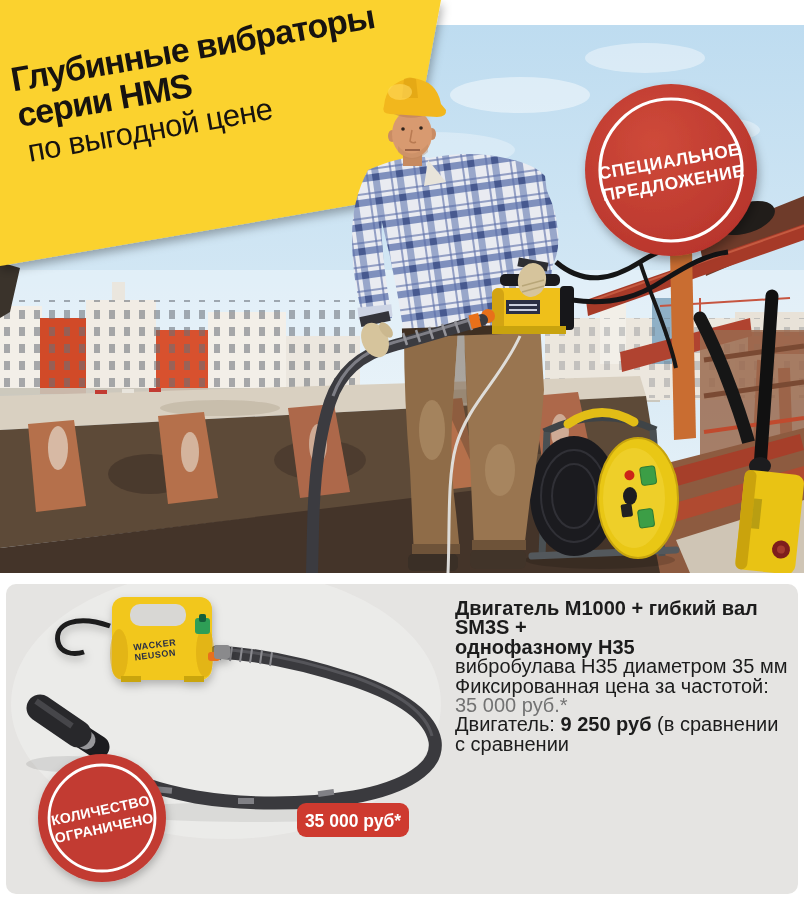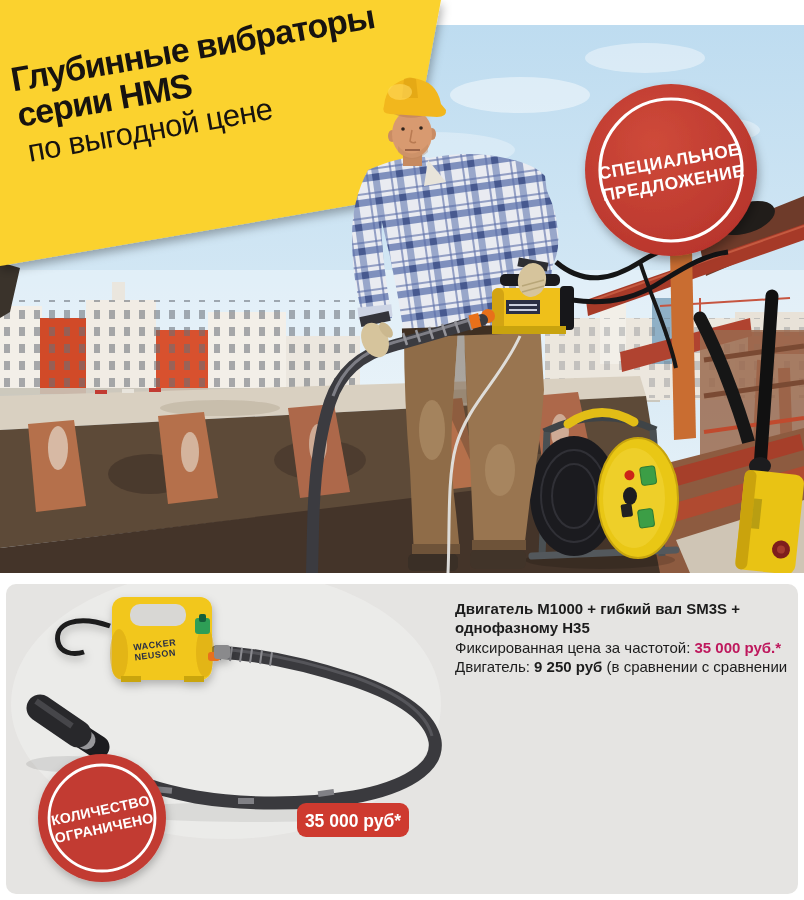--- a/index.html
+++ b/index.html
@@ -3,23 +3,23 @@
 <meta charset="utf-8">
 <style>
   html,body{margin:0;padding:0;background:#ffffff;}
   .page{position:relative;width:804px;height:900px;background:#ffffff;overflow:hidden;
         font-family:"Liberation Sans","DejaVu Sans",sans-serif;}
   .header-svg{position:absolute;left:0;top:0;}
   .panel{position:absolute;left:6px;top:584px;width:792px;height:310px;
          background:#e5e4e2;border-radius:10px;}
   .product-svg{position:absolute;left:0;top:0;}
   .details{position:absolute;left:449px;top:15px;width:338px;
-           font-size:15px;line-height:19.4px;color:#1c1c1c;}
+           font-size:20px;line-height:19.4px;color:#1c1c1c;}
   .details .bold{font-weight:bold;}
-  .details .red{color:#be185d;font-weight:bold;text-align:right;}
+  .details .red{color:#737373;font-weight:normal;text-align:right;}
 </style>
 </head>
 <body>
 
 <div class="page">
 
 <svg class="header-svg" width="804" height="573" viewBox="0 0 804 573">
   <defs>
     <linearGradient id="skyGrad" x1="0" y1="0" x2="0" y2="1">
       <stop offset="0" stop-color="#bedcf0"></stop>
@@ -331,18 +331,19 @@
 
     <g>
       <rect x="291" y="219" width="112" height="34" rx="9" fill="#ce3a2f"></rect>
       <text x="347" y="243" text-anchor="middle" fill="#ffffff" font-family="Liberation Sans, DejaVu Sans, sans-serif" font-weight="bold" font-size="17.5">35 000 руб*</text>
     </g>
   </svg>
 
   <div class="details">
     <div class="bold">Двигатель M1000 + гибкий вал SM3S +</div>
     <div class="bold">однофазному H35</div>
+    <div>вибробулава H35 диаметром 35 мм</div>
     <div><span>Фиксированная цена за частотой: </span><span class="red">35 000 руб.*</span></div>
     <div><span>Двигатель: </span><span class="bold">9 250 руб</span><span> (в сравнении с сравнении</span></div>
   </div>
 </div>
 
 </div>
 
 </body></html>

